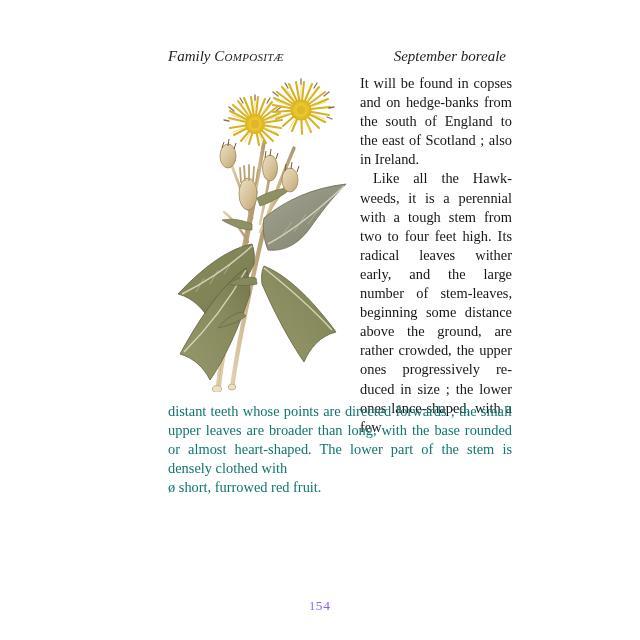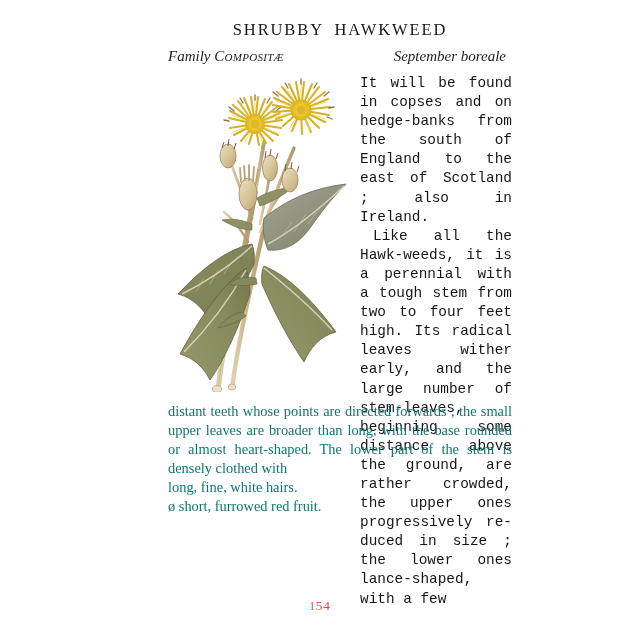--- a/index.html
+++ b/index.html
@@ -71,21 +71,21 @@
     top: 74px;
     width: 152px;
     font-size: 14.4px;
     line-height: 19.1px;
     text-align: justify;
     text-justify: inter-word;
     color: #161616;
     -webkit-hyphens: none;
     hyphens: none;
   }
-  .narrow-col p { margin: 0; font-family: Liberation Mono, monospace; }
+  .narrow-col p { margin: 0; }
   .narrow-col p.indent { text-indent: 13px; }
 
   .wide-col {
     position: absolute;
     left: 168px;
     top: 402px;
     width: 344px;
     font-size: 14.4px;
     line-height: 19.1px;
     text-align: justify;
@@ -98,40 +98,39 @@
   .wide-col p.last-line { text-align: left; }
 
   .folio {
     position: absolute;
     left: 0;
     top: 598px;
     width: 640px;
     text-align: center;
     font-size: 13.5px;
     letter-spacing: 0.8px;
-    color: #ef4444;
+    color: #8b5cf6;
   }
   .folio .oldstyle-one { font-size: 11.5px; vertical-align: 0.5px; }
 
   
   .illustration {
     position: absolute;
     left: 160px;
     top: 72px;
     width: 200px;
     height: 320px;
   }
   .illustration svg { display: block; width: 200px; height: 320px; }
 </style>
 </head>
 <body>
 
 <div class="page">
 
-  <div class="page-title">SHRUBBY HAWKWEED</div>
 
   <div class="subhead">
     <span class="family"><span>Family </span><span class="smallcaps">Compositæ</span></span>
     <span class="species">September boreale</span>
   </div>
 
   <div class="illustration">
     <svg viewBox="0 0 200 320" xmlns="http://www.w3.org/2000/svg" aria-hidden="true">
       <defs>
         <linearGradient id="lfA" x1="0" y1="0" x2="1" y2="1">
@@ -328,19 +327,18 @@
     </svg>
   </div>
 
   <div class="narrow-col">
     <p>It will be found in copses and on hedge-banks from the south of England to the east of Scotland ; also in Ireland.</p>
     <p class="indent">Like all the Hawk-weeds, it is a perennial with a tough stem from two to four feet high. Its radical leaves wither early, and the large number of stem-leaves, beginning some distance above the ground, are rather crowded, the upper ones progressively re-duced in size ; the lower ones lance-shaped, with a few</p>
   </div>
 
   <div class="wide-col">
     <p>distant teeth whose points are directed forwards ; the small upper leaves are broader than long, with the base rounded or almost heart-shaped. The lower part of the stem is densely clothed with</p>
-    <p class="last-line">long, fine, white hairs.</p>
     <p class="last-line">ø short, furrowed red fruit.</p>
   </div>
 
   <div class="folio"><span class="oldstyle-one">1</span><span>54</span></div>
 
 </div>
 
 </body></html>

